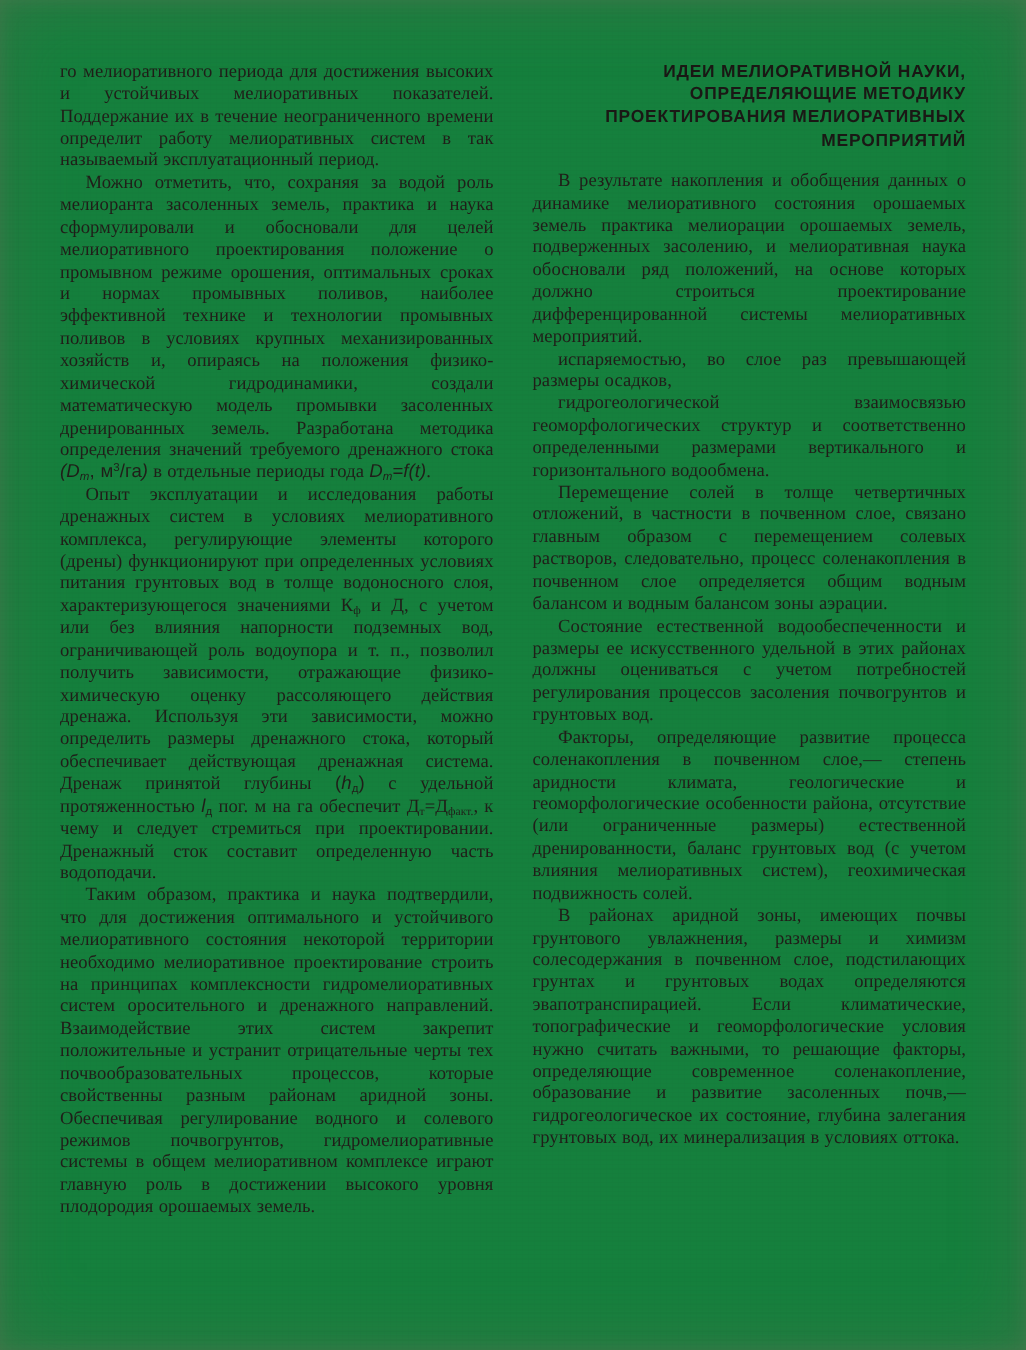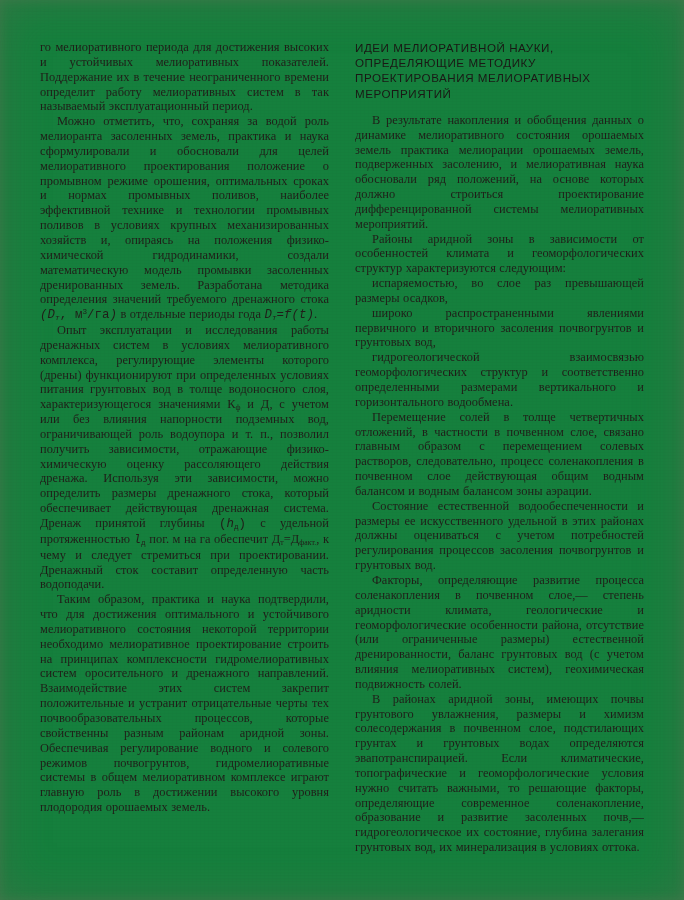--- a/index.html
+++ b/index.html
@@ -58,28 +58,28 @@
     text-indent: 17px;
     word-spacing: 0.3px;
     color: #201e19;
   }
   .col p.cont { text-indent: 0; }
   h1.section-title {
     margin: 0 0 12px 0;
     font-family: "Liberation Sans", "DejaVu Sans", sans-serif;
     font-size: 11.6px;
     line-height: 15.2px;
-    font-weight: normal;
+    font-weight: bold;
     letter-spacing: 0.55px;
     text-transform: uppercase;
     color: #1a1815;
-    text-align: left;
+    text-align: right;
   }
   .mathv {
-    font-family: Liberation Mono, monospace;
+    font-family: Liberation Sans, sans-serif;
     font-style: italic;
   }
   sub {
     font-size: 0.62em;
     line-height: 0;
     vertical-align: -0.28em;
   }
   sup {
     font-size: 0.62em;
     line-height: 0;
@@ -113,25 +113,23 @@
 
       <p>Таким образом, практика и наука подтвердили, что для достижения оптимального и устойчивого мелиоративного состояния некоторой территории необходимо мелиоративное проектирование строить на принципах комплексности гидромелиоративных систем оросительного и дренажного направлений. Взаимодействие этих систем закрепит положительные и устранит отрицательные черты тех почвообразовательных процессов, которые свойственны разным районам аридной зоны. Обеспечивая регулирование водного и солевого режимов почвогрунтов, гидромелиоративные системы в общем мелиоративном комплексе играют главную роль в достижении высокого уровня плодородия орошаемых земель.</p>
 
     </div>
 
     <div class="col">
 
       <h1 class="section-title">ИДЕИ МЕЛИОРАТИВНОЙ НАУКИ, ОПРЕДЕЛЯЮЩИЕ МЕТОДИКУ ПРОЕКТИРОВАНИЯ МЕЛИОРАТИВНЫХ МЕРОПРИЯТИЙ</h1>
 
       <p>В результате накопления и обобщения данных о динамике мелиоративного состояния орошаемых земель практика мелиорации орошаемых земель, подверженных засолению, и мелиоративная наука обосновали ряд положений, на основе которых должно строиться проектирование дифференцированной системы мелиоративных мероприятий.</p>
-      <p>Районы аридной зоны в зависимости от особенностей климата и геоморфологических структур характеризуются следующим:</p>
       <p>испаряемостью, во слое раз превышающей размеры осадков,</p>
-      <p>широко распространенными явлениями первичного и вторичного засоления почвогрунтов и грунтовых вод,</p>
       <p>гидрогеологической взаимосвязью геоморфологических структур и соответственно определенными размерами вертикального и горизонтального водообмена.</p>
-      <p>Перемещение солей в толще четвертичных отложений, в частности в почвенном слое, связано главным образом с перемещением солевых растворов, следовательно, процесс соленакопления в почвенном слое действующая общим водным балансом и водным балансом зоны аэрации.</p>
+      <p>Перемещение солей в толще четвертичных отложений, в частности в почвенном слое, связано главным образом с перемещением солевых растворов, следовательно, процесс соленакопления в почвенном слое определяется общим водным балансом и водным балансом зоны аэрации.</p>
       <p>Состояние естественной водообеспеченности и размеры ее искусственного удельной в этих районах должны оцениваться с учетом потребностей регулирования процессов засоления почвогрунтов и грунтовых вод.</p>
       <p>Факторы, определяющие развитие процесса соленакопления в почвенном слое,— степень аридности климата, геологические и геоморфологические особенности района, отсутствие (или ограниченные размеры) естественной дренированности, баланс грунтовых вод (с учетом влияния мелиоративных систем), геохимическая подвижность солей.</p>
       <p>В районах аридной зоны, имеющих почвы грунтового увлажнения, размеры и химизм солесодержания в почвенном слое, подстилающих грунтах и грунтовых водах определяются эвапотранспирацией. Если климатические, топографические и геоморфологические условия нужно считать важными, то решающие факторы, определяющие современное соленакопление, образование и развитие засоленных почв,— гидрогеологическое их состояние, глубина залегания грунтовых вод, их минерализация в условиях оттока.</p>
 
     </div>
 
   </div>
 
 
   <div class="grain"></div>

